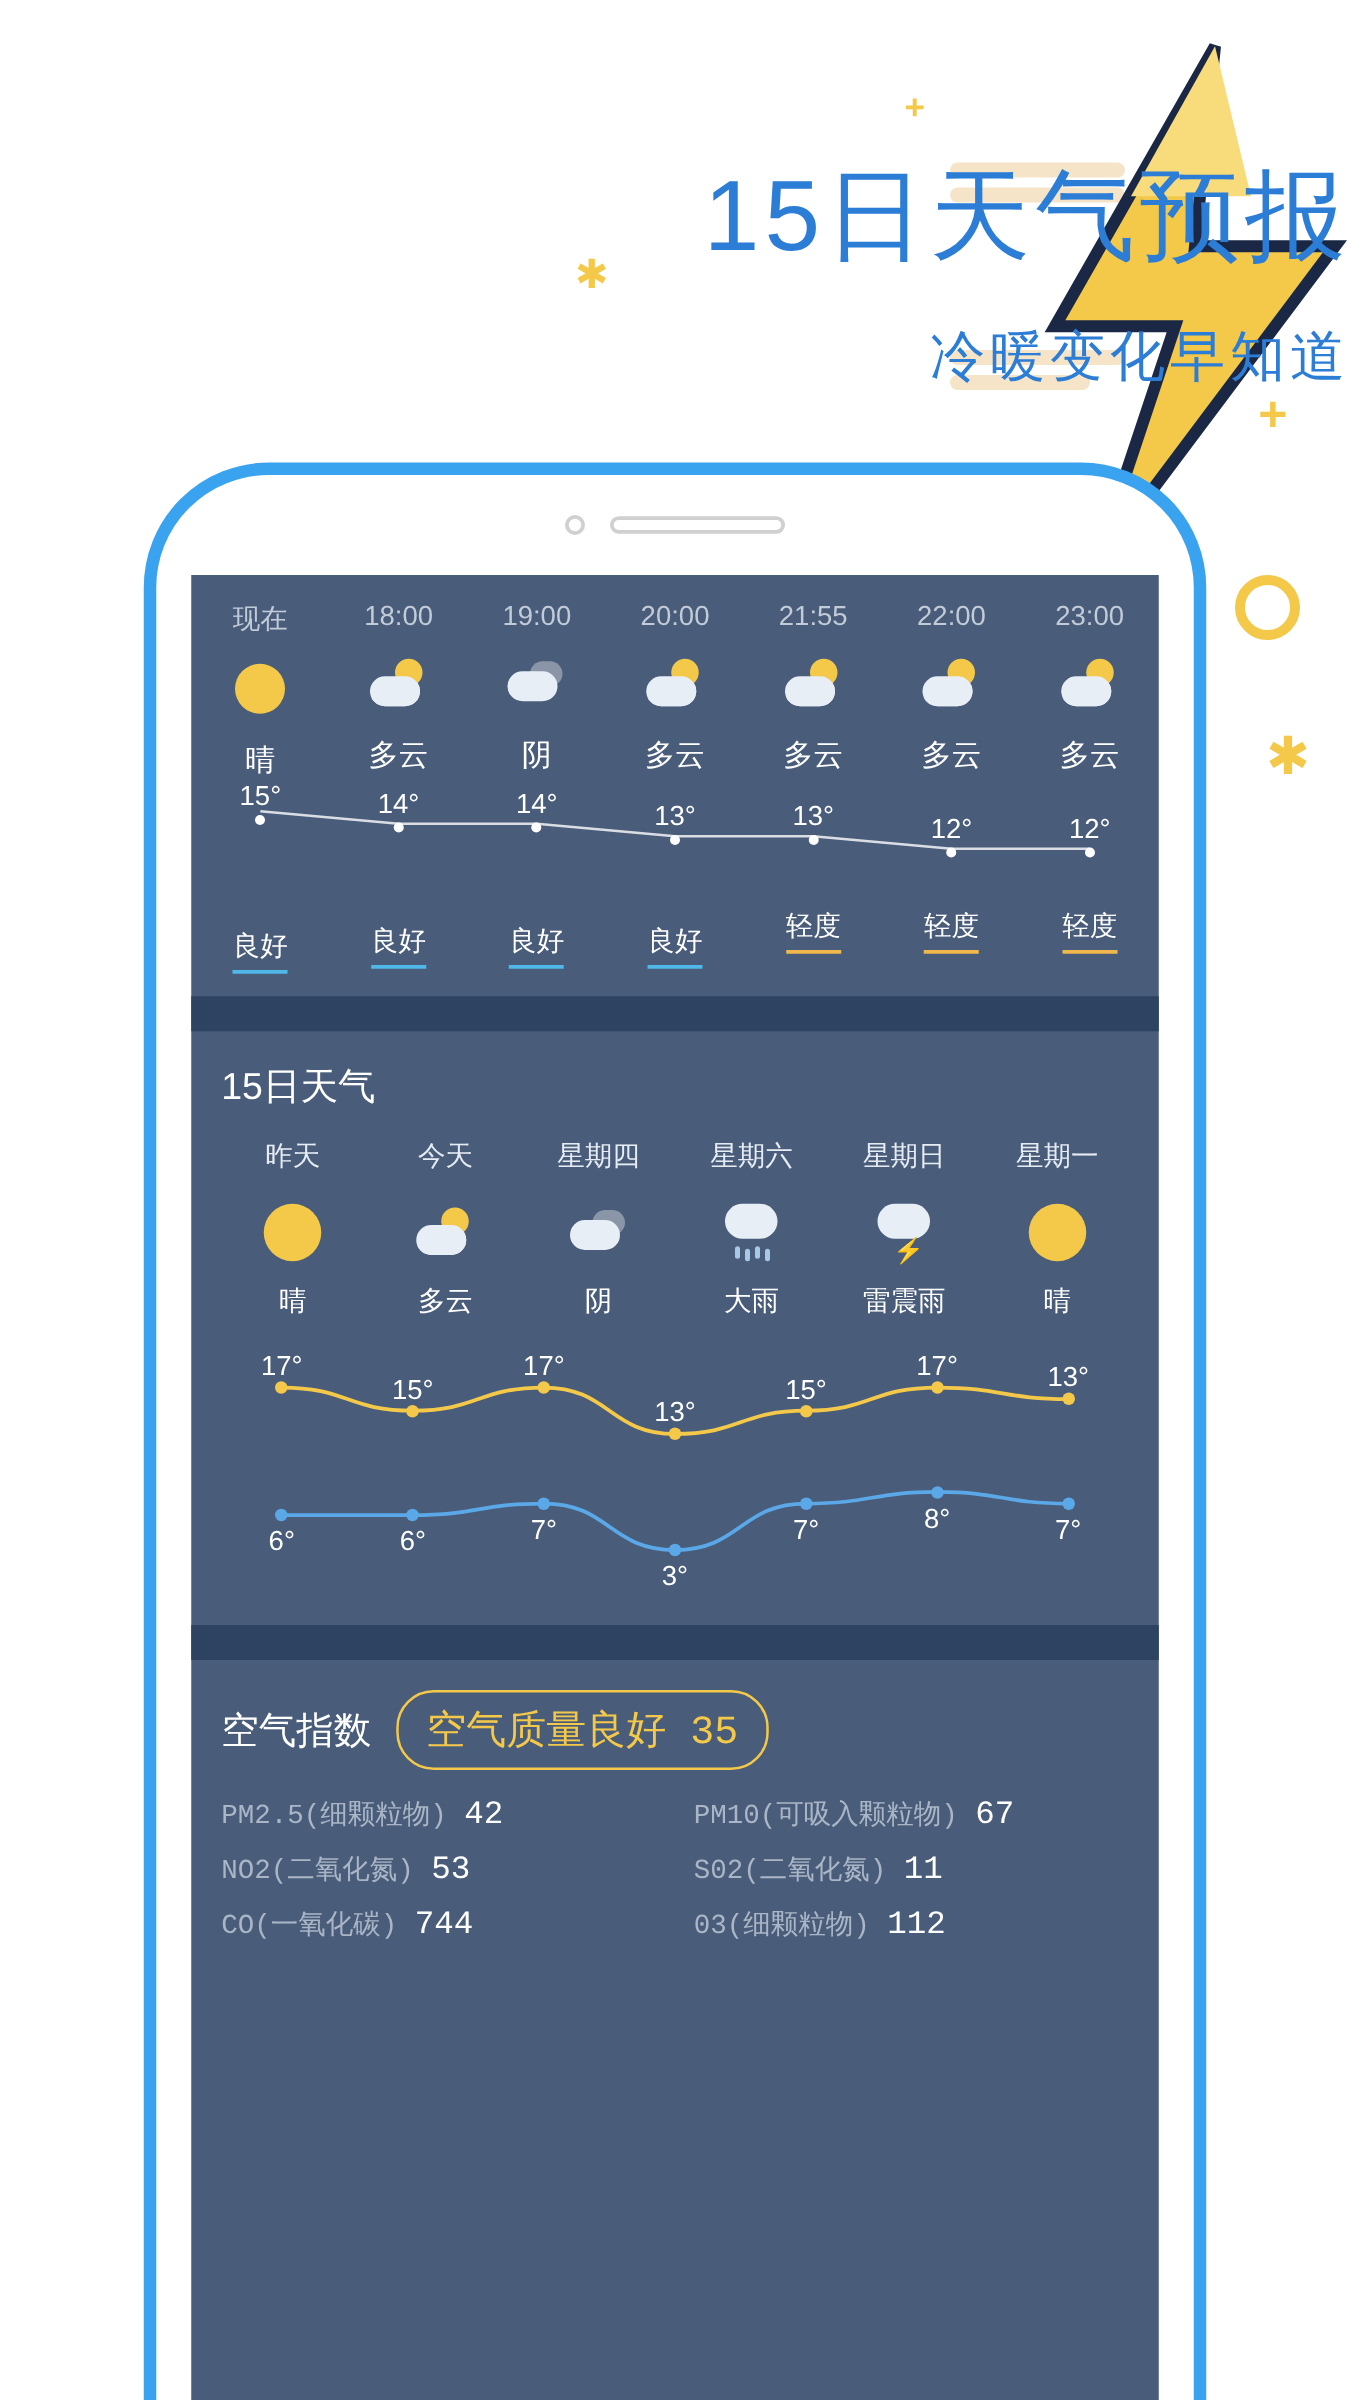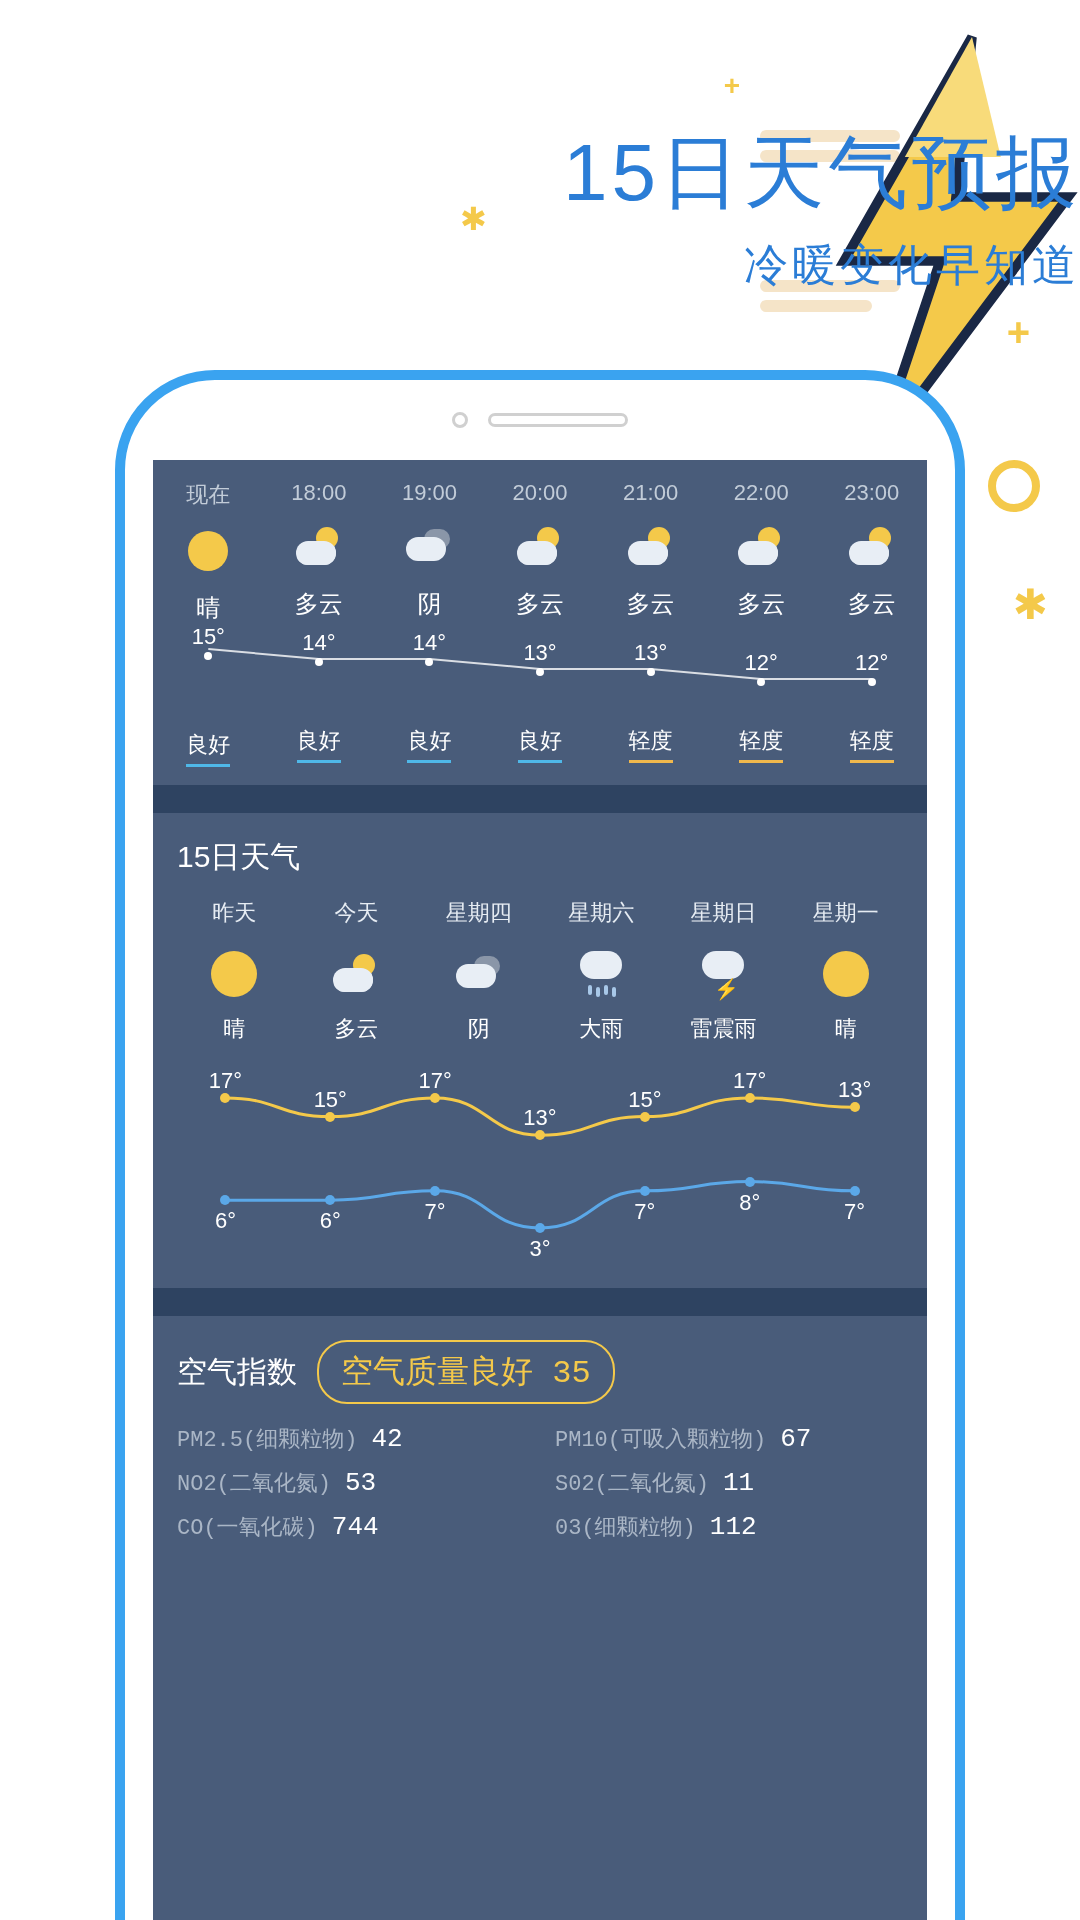--- a/index.html
+++ b/index.html
@@ -40,21 +40,21 @@
 .bg-ring { position: absolute; border: 8px solid #f4c94a; border-radius: 50%; z-index: 2; }
 
 
 .header {
   position: relative;
   z-index: 3;
   text-align: right;
   padding-top: 120px;
 }
 .title { color: #2b7dd6; font-size: 80px; font-weight: 500; letter-spacing: 4px; }
-.subtitle { color: #2b7dd6; font-size: 44px; margin-top: 8px; letter-spacing: 4px; }
+.subtitle { color: #2b7dd6; font-size: 44px; margin-top: 28px; letter-spacing: 4px; }
 
 
 .phone {
   position: absolute;
   top: 370px;
   left: 115px;
   width: 850px;
   height: 1600px;
   background: #ffffff;
   border: 10px solid #3aa3f0;
@@ -91,21 +91,21 @@
   align-items: center;
   gap: 18px;
 }
 .hour-time { color: #c2ccd8; font-size: 22px; }
 .hour-icon { height: 46px; width: 46px; display: flex; align-items: center; justify-content: center; }
 .hour-cond { color: #fff; font-size: 24px; }
 .hour-temp-wrap { position: relative; height: 70px; width: 100%; }
 .hour-temp { position: absolute; color: #fff; font-size: 22px; left: 50%; transform: translateX(-50%); }
 .hour-dot { position: absolute; width: 8px; height: 8px; background: #fff; border-radius: 50%; left: 50%; transform: translateX(-50%); }
 .hour-aqi { display: inline-block; font-size: 22px; padding-bottom: 4px; border-bottom: 3px solid; }
-.aqi-good { border-color: #4fb8e8; }
+.aqi-good { border-color: #4fb8e8; margin-top: 12px; }
 .aqi-mild { border-color: #f0b84c; }
 
 .sep { height: 28px; background: #2e4361; }
 
 
 .daily {
   padding: 24px 20px 20px;
   position: relative;
 }
 .daily-title { font-size: 30px; margin-bottom: 20px; padding-left: 4px; }
@@ -265,21 +265,21 @@
             <div class="ico-cloud-sun"></div>
           </div>
           <div class="hour-cond">多云</div>
           <div class="hour-temp-wrap">
             <div class="hour-temp" style="top: 2px;">13°</div>
             <div class="hour-dot" style="top: 30px;"></div>
           </div>
           <div class="hour-aqi aqi-good">良好</div>
         </div>
         <div class="hour-col">
-          <div class="hour-time">21:00</div>
+          <div class="hour-time">21:55</div>
           <div class="hour-icon">
             <div class="ico-cloud-sun"></div>
           </div>
           <div class="hour-cond">多云</div>
           <div class="hour-temp-wrap">
             <div class="hour-temp" style="top: 2px;">13°</div>
             <div class="hour-dot" style="top: 30px;"></div>
           </div>
           <div class="hour-aqi aqi-mild">轻度</div>
         </div>

